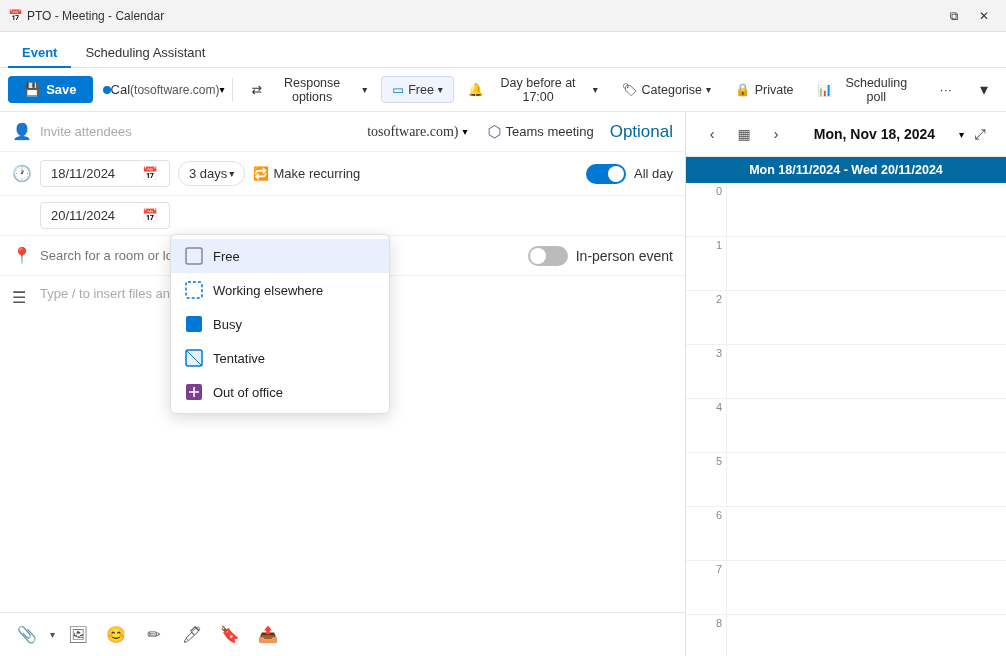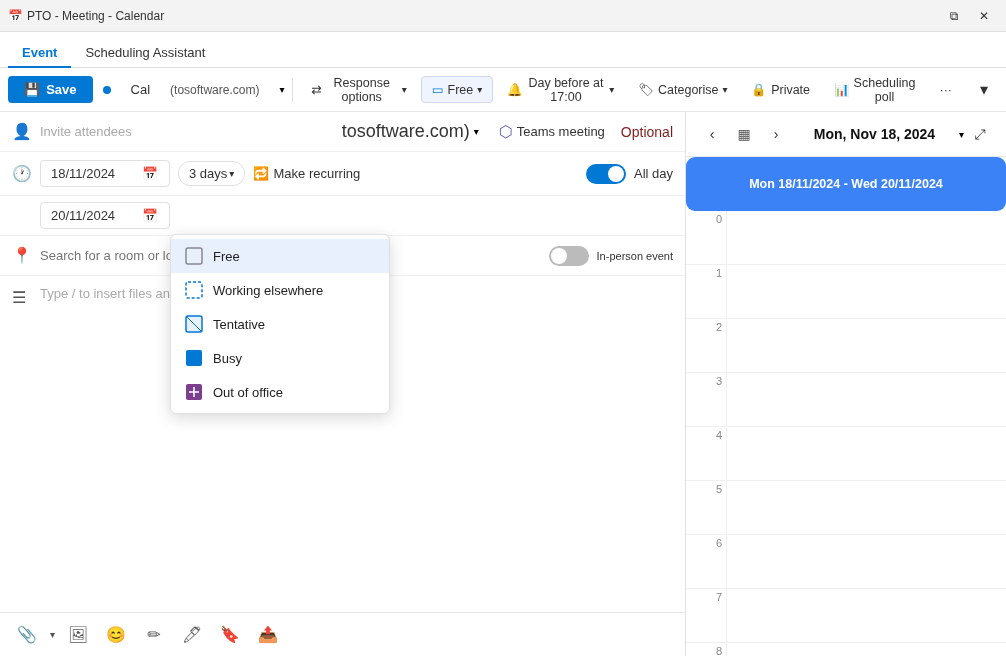--- a/index.html
+++ b/index.html
@@ -104,21 +104,21 @@
       padding: 2px 0;
     }
     .event-title-input::placeholder { color: #aaa; }
 
     
     .attendee-row {
       display: flex; align-items: center; justify-content: space-between;
       padding: 6px 12px; border-bottom: 1px solid #f0f0f0; min-height: 40px;
     }
     .attendee-left { display: flex; align-items: center; gap: 8px; flex: 1; }
-    .optional-link { color: #7f1d1d; font-size: 14px; cursor: pointer; }
+    .optional-link { color: #0369a1; font-size: 17px; cursor: pointer; }
     .attendee-icon { color: #555; font-size: 16px; }
 
     
     .date-row {
       display: flex; align-items: center;
       padding: 6px 12px; border-bottom: 1px solid #f0f0f0; min-height: 44px;
     }
     .date-icon { width: 28px; color: #555; font-size: 16px; flex-shrink: 0; }
     .date-input-box {
       border: 1px solid #e0e0e0; border-radius: 4px; padding: 5px 10px;
@@ -156,21 +156,21 @@
     .location-input { border: none; outline: none; font-size: 13px; color: #aaa; flex: 1; }
     .in-person-container { display: flex; align-items: center; gap: 8px; margin-left: auto; }
     .toggle-off {
       width: 40px; height: 20px; border-radius: 10px; background: #bbb;
       position: relative; cursor: pointer;
     }
     .toggle-off-thumb {
       width: 16px; height: 16px; border-radius: 50%; background: #fff;
       position: absolute; top: 2px; left: 2px;
     }
-    .in-person-label { font-size: 11px; color: #333; }
+    .in-person-label { font-size: 14px; color: #333; }
 
     
     .body-row {
       display: flex; align-items: flex-start;
       padding: 10px 12px; min-height: 100px;
     }
     .body-icon { width: 28px; color: #555; font-size: 16px; flex-shrink: 0; padding-top: 2px; }
     .body-placeholder { color: #aaa; font-size: 13px; }
 
     
@@ -198,24 +198,23 @@
       display: flex; align-items: center; justify-content: space-between;
       padding: 8px 12px; border-bottom: 1px solid #e8e8e8;
     }
     .cal-nav { display: flex; align-items: center; gap: 4px; }
     .cal-nav-btn { width: 28px; height: 28px; border: none; background: transparent; cursor: pointer; border-radius: 4px; font-size: 14px; color: #333; }
     .cal-month-title { font-size: 14px; font-weight: 600; color: #111; cursor: pointer; }
     .cal-expand-btn { width: 28px; height: 28px; border: none; background: transparent; cursor: pointer; border-radius: 4px; font-size: 14px; color: #333; }
     .cal-today-btn { width: 28px; height: 28px; border: none; background: transparent; cursor: pointer; border-radius: 4px; }
 
     .cal-event-banner {
-      background: #3b82f6; color: #fff;
-      padding: 20px 12px; font-size: 12.5px; font-weight: 600;
+      background: #0369a1; color: #fff;
+      padding: 6px 12px; font-size: 12.5px; font-weight: 600;
       text-align: center;
-      border-radius: 9px;
     }
 
     .cal-time-grid {
       flex: 1;
       overflow-y: auto;
       position: relative;
     }
     .time-row {
       display: flex;
       height: 54px;
@@ -278,21 +277,21 @@
 <div class="nav-tabs">
   <button class="nav-tab active">Event</button>
   <button class="nav-tab">Scheduling Assistant</button>
 </div>
 
 <div class="toolbar">
   <button class="save-btn">
     <span>💾</span>
     <span>Save</span>
   </button>
-  <div style="display:flex;align-items:center;gap:20px;margin-left:6px;">
+  <div style="display:flex;align-items:center;gap:0;margin-left:6px;">
     <span style="width:8px;height:8px;border-radius:50%;background:#0078d4;display:inline-block;"></span>
     <span style="font-size:13px;color:#333;">Cal</span>
     <span style="font-size:12px;color:#555;">(tosoftware.com)</span>
     <span style="font-size:10px;">▾</span>
   </div>
   <div class="toolbar-separator"></div>
   <button class="toolbar-btn">
     <span>⇄</span>
     <span>Response options</span>
     <span style="font-size:10px;">▾</span>
@@ -331,21 +330,21 @@
 
   <div class="form-area">
 
 
     <div class="attendee-row">
       <div class="attendee-left">
         <span class="attendee-icon">👤</span>
         <span style="color:#aaa;font-size:13px;">Invite attendees</span>
       </div>
       <div style="display:flex;align-items:center;gap:4px;">
-        <span style="font-size:18px;color:#333;">tosoftware.com)</span>
+        <span style="font-size:14px;color:#333;font-family:Liberation Serif, serif;">tosoftware.com)</span>
         <span style="font-size:10px;">▾</span>
         <span style="margin-left:12px;"></span>
         <span style="font-size:16px;color:#6264a7;">⬡</span>
         <span style="font-size:13px;color:#333;">Teams meeting</span>
       </div>
       <span class="optional-link" style="margin-left:16px;">Optional</span>
     </div>
 
     <div class="date-row">
       <div class="date-icon">🕐</div>
@@ -412,30 +411,30 @@
         <span>Free</span>
       </div>
       <div class="dropdown-item">
         <svg class="status-icon" viewBox="0 0 18 18">
           <rect x="1" y="1" width="16" height="16" rx="2" fill="none" stroke="#0078d4" stroke-width="1.5" stroke-dasharray="3,2"></rect>
         </svg>
         <span>Working elsewhere</span>
       </div>
       <div class="dropdown-item">
         <svg class="status-icon" viewBox="0 0 18 18">
+          <rect x="1" y="1" width="16" height="16" rx="2" fill="#0078d4"></rect>
+        </svg>
+        <span>Busy</span>
+      </div>
+      <div class="dropdown-item">
+        <svg class="status-icon" viewBox="0 0 18 18">
           <rect x="1" y="1" width="16" height="16" rx="2" fill="#e8f0fe" stroke="#0078d4" stroke-width="1.5"></rect>
           <path d="M1 1 L17 17" stroke="#0078d4" stroke-width="1"></path>
         </svg>
         <span>Tentative</span>
-      </div>
-      <div class="dropdown-item">
-        <svg class="status-icon" viewBox="0 0 18 18">
-          <rect x="1" y="1" width="16" height="16" rx="2" fill="#0078d4"></rect>
-        </svg>
-        <span>Busy</span>
       </div>
       <div class="dropdown-item">
         <svg class="status-icon" viewBox="0 0 18 18">
           <rect x="1" y="1" width="16" height="16" rx="2" fill="#7c3f8e"></rect>
           <path d="M4 9 L14 9 M9 4 L9 14" stroke="#fff" stroke-width="1.5"></path>
         </svg>
         <span>Out of office</span>
       </div>
     </div>
 

